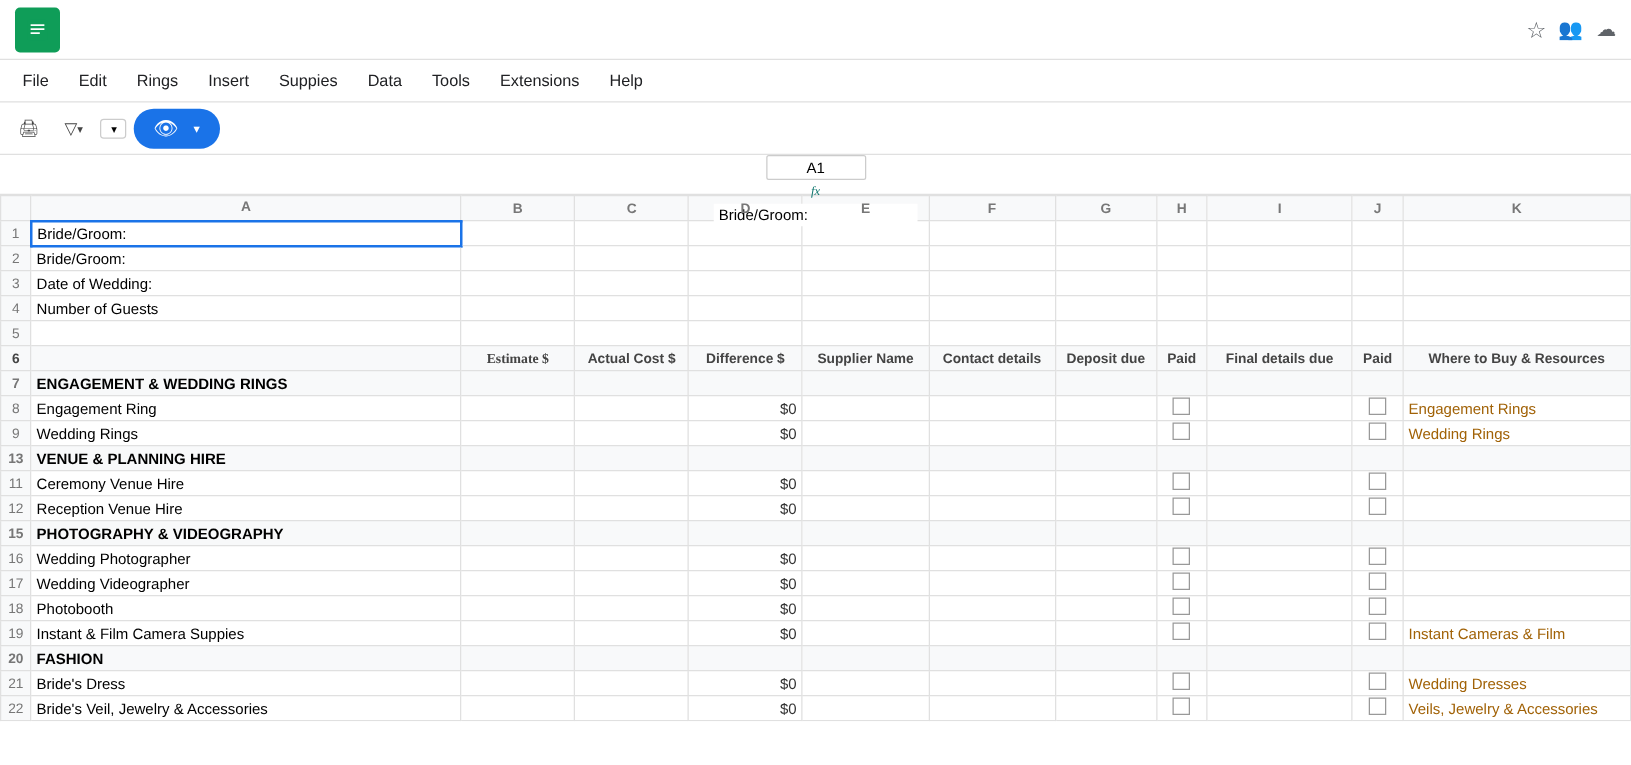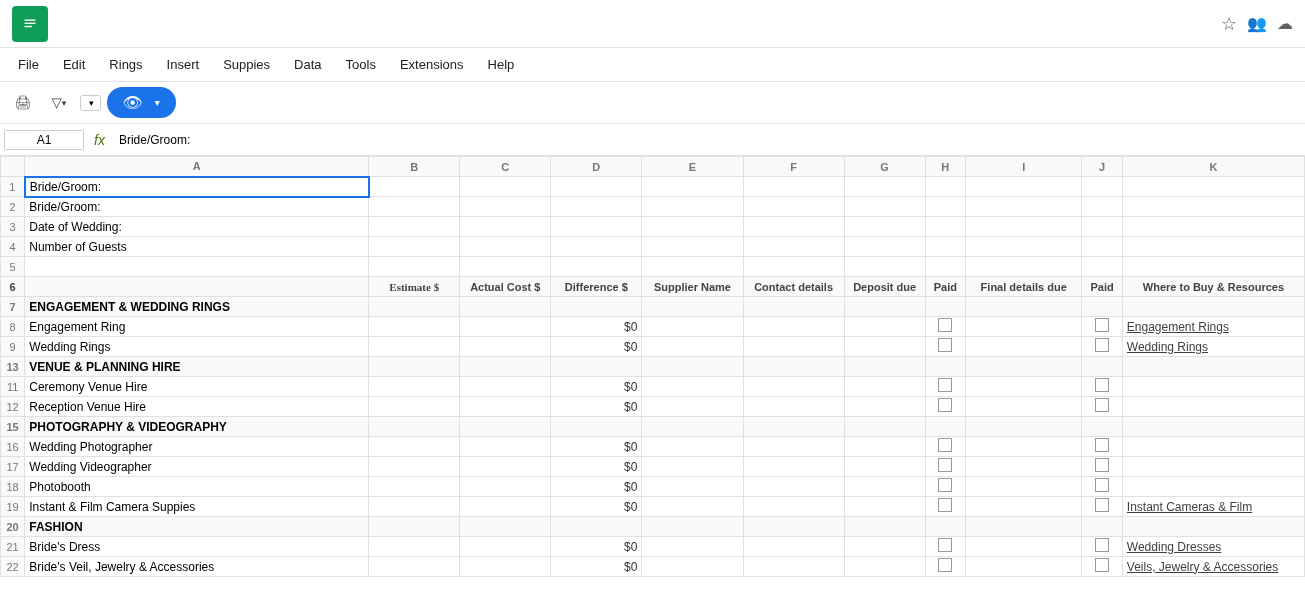--- a/index.html
+++ b/index.html
@@ -46,27 +46,27 @@
       display: flex; align-items: center; gap: 6px;
       background: #1a73e8; color: #fff; border: none; border-radius: 20px;
       padding: 6px 16px; font-size: 13px; cursor: pointer; font-weight: 500;
     }
     #view-only-btn .eye-icon { font-size: 16px; }
     #view-only-btn .chevron { font-size: 10px; }
 
     
     #formula-bar {
       display: flex; align-items: center; height: 32px; border-bottom: 1px solid #e0e0e0;
-      padding: 0 4px; gap: 4px;
+      padding: 0 4px; gap: 4px; flex-direction: column;
     }
     #cell-ref {
       width: 80px; border: 1px solid #ccc; border-radius: 2px; padding: 2px 4px;
       font-size: 12px; text-align: center;
     }
-    #fx-icon { color: #4d7c0f; font-style: italic; font-size: 14px; padding: 0 6px; }
+    #fx-icon { color: #0f766e; font-style: italic; font-size: 10px; padding: 0 6px; font-family: Liberation Serif, serif; }
     #formula-input { flex: 1; border: none; outline: none; font-size: 12px; padding: 2px 4px; }
 
     
     #sheet-container { overflow: hidden; }
     #sheet-table {
       border-collapse: collapse; font-size: 12px; width: 100%;
     }
     #sheet-table th, #sheet-table td {
       border: 1px solid #e0e0e0; padding: 0 4px; height: 20px; white-space: nowrap; overflow: hidden;
     }
@@ -95,21 +95,21 @@
     
     .selected-cell { border: 2px solid #1a73e8 !important; background: #fff; }
 
     
     .category-row td { font-weight: bold; background: #f8f9fa; }
 
     
     .header-row td { font-weight: bold; color: #444; font-size: 11px; text-align: center; background: #f8f9fa; }
 
     
-    .sheet-link { color: #404040; text-decoration: underline; cursor: pointer; }
+    .sheet-link { color: #a16207; cursor: pointer; }
 
     
     .sheet-checkbox {
       width: 14px; height: 14px; border: 1px solid #999;
       display: inline-block; background: #fff;
     }
 
     
     .zero-val { color: #333; }
   </style>

